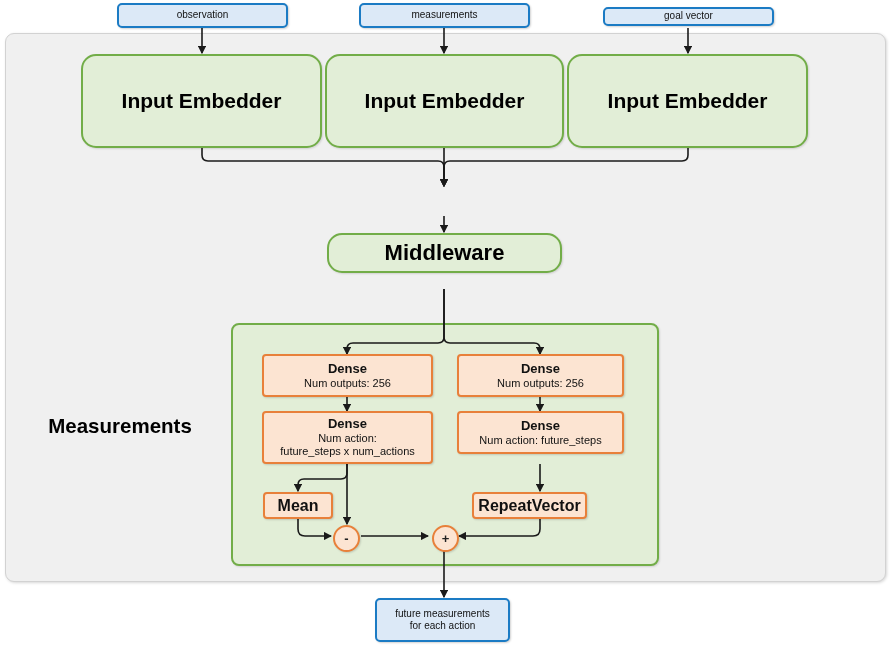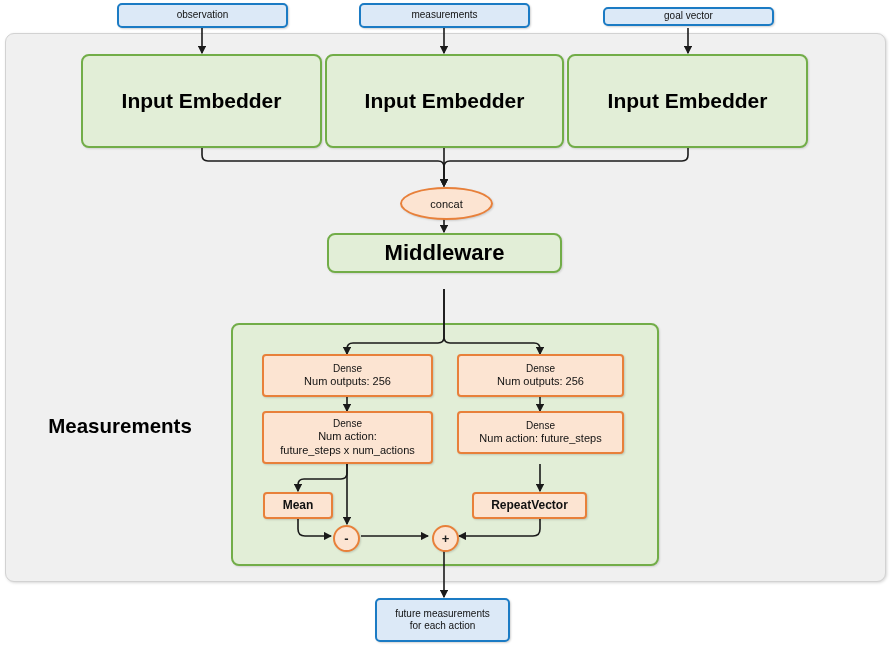--- a/index.html
+++ b/index.html
@@ -48,21 +48,21 @@
     position: absolute;
     background: #f0f0f0;
     border: 1px solid #d2d2d2;
     border-radius: 9px;
     box-shadow: 1px 1px 3px rgba(0,0,0,0.16);
   }
   
   .green-box {
     background: #e2eed7;
     border: 2px solid #72ad48;
-    border-radius: 8px;
+    border-radius: 15px;
     color: #000000;
     box-shadow: 1px 1px 2px rgba(0,0,0,0.13);
   }
   .embedder {
     font-size: 21px;
     font-weight: bold;
   }
   .middleware {
     font-size: 22px;
     font-weight: bold;
@@ -77,29 +77,29 @@
   
   .op-box {
     background: #fce4d2;
     border: 2px solid #e8803a;
     border-radius: 4px;
     color: #111111;
     font-size: 11px;
     box-shadow: 1px 1px 2px rgba(0,0,0,0.15);
   }
   .op-box .title {
-    font-weight: normal;
-    font-size: 10px;
+    font-weight: bold;
+    font-size: 13px;
   }
   .op-box .sub {
     font-weight: normal;
   }
   .single-line {
     font-weight: bold;
-    font-size: 12px;
+    font-size: 16px;
   }
   
   .concat {
     position: absolute;
     background: #fce4d2;
     border: 2px solid #e8803a;
     border-radius: 50%;
     display: flex;
     align-items: center;
     justify-content: center;
@@ -193,23 +193,20 @@
   <div class="node green-box embedder" style="left:81px; top:54px; width:241px; height:94px;">
     <span>Input Embedder</span>
   </div>
   <div class="node green-box embedder" style="left:325px; top:54px; width:239px; height:94px;">
     <span>Input Embedder</span>
   </div>
   <div class="node green-box embedder" style="left:567px; top:54px; width:241px; height:94px;">
     <span>Input Embedder</span>
   </div>
 
-  <div class="concat" style="left:400px; top:187px; width:89px; height:29px;">
-    <span>concat</span>
-  </div>
 
   <div class="node green-box middleware" style="left:327px; top:233px; width:235px; height:40px;">
     <span>Middleware</span>
   </div>
 
   <div class="head-label" style="left:22px; top:413px; width:196px;">
     <div>Measurements</div>
   </div>
 
   <div class="node op-box" style="left:262px; top:354px; width:171px; height:43px;">

